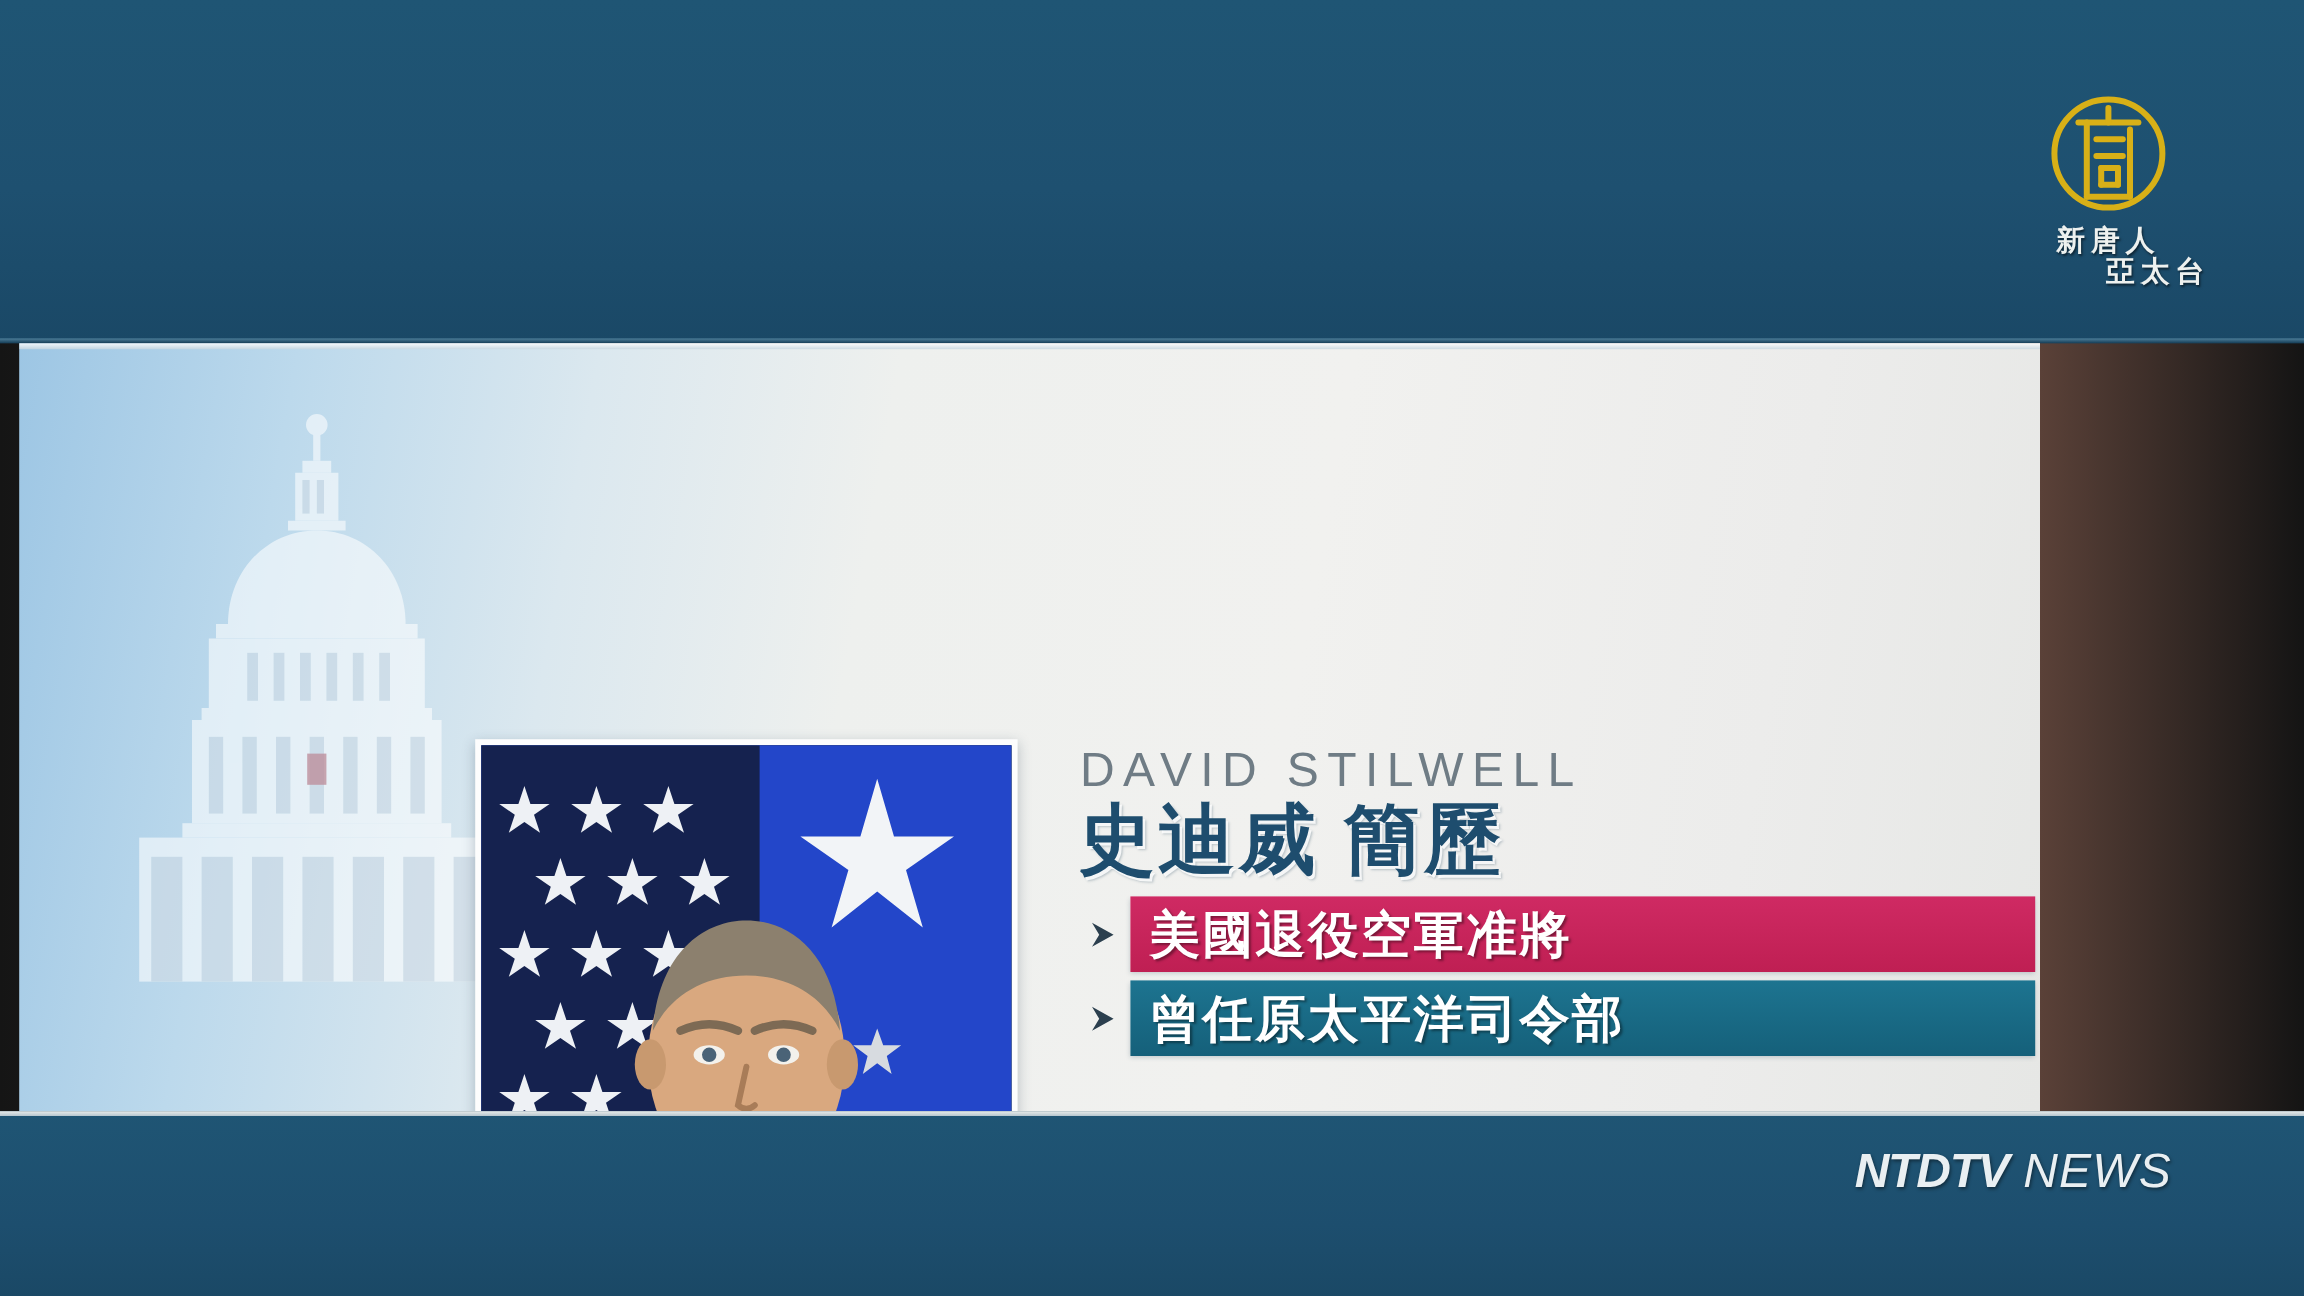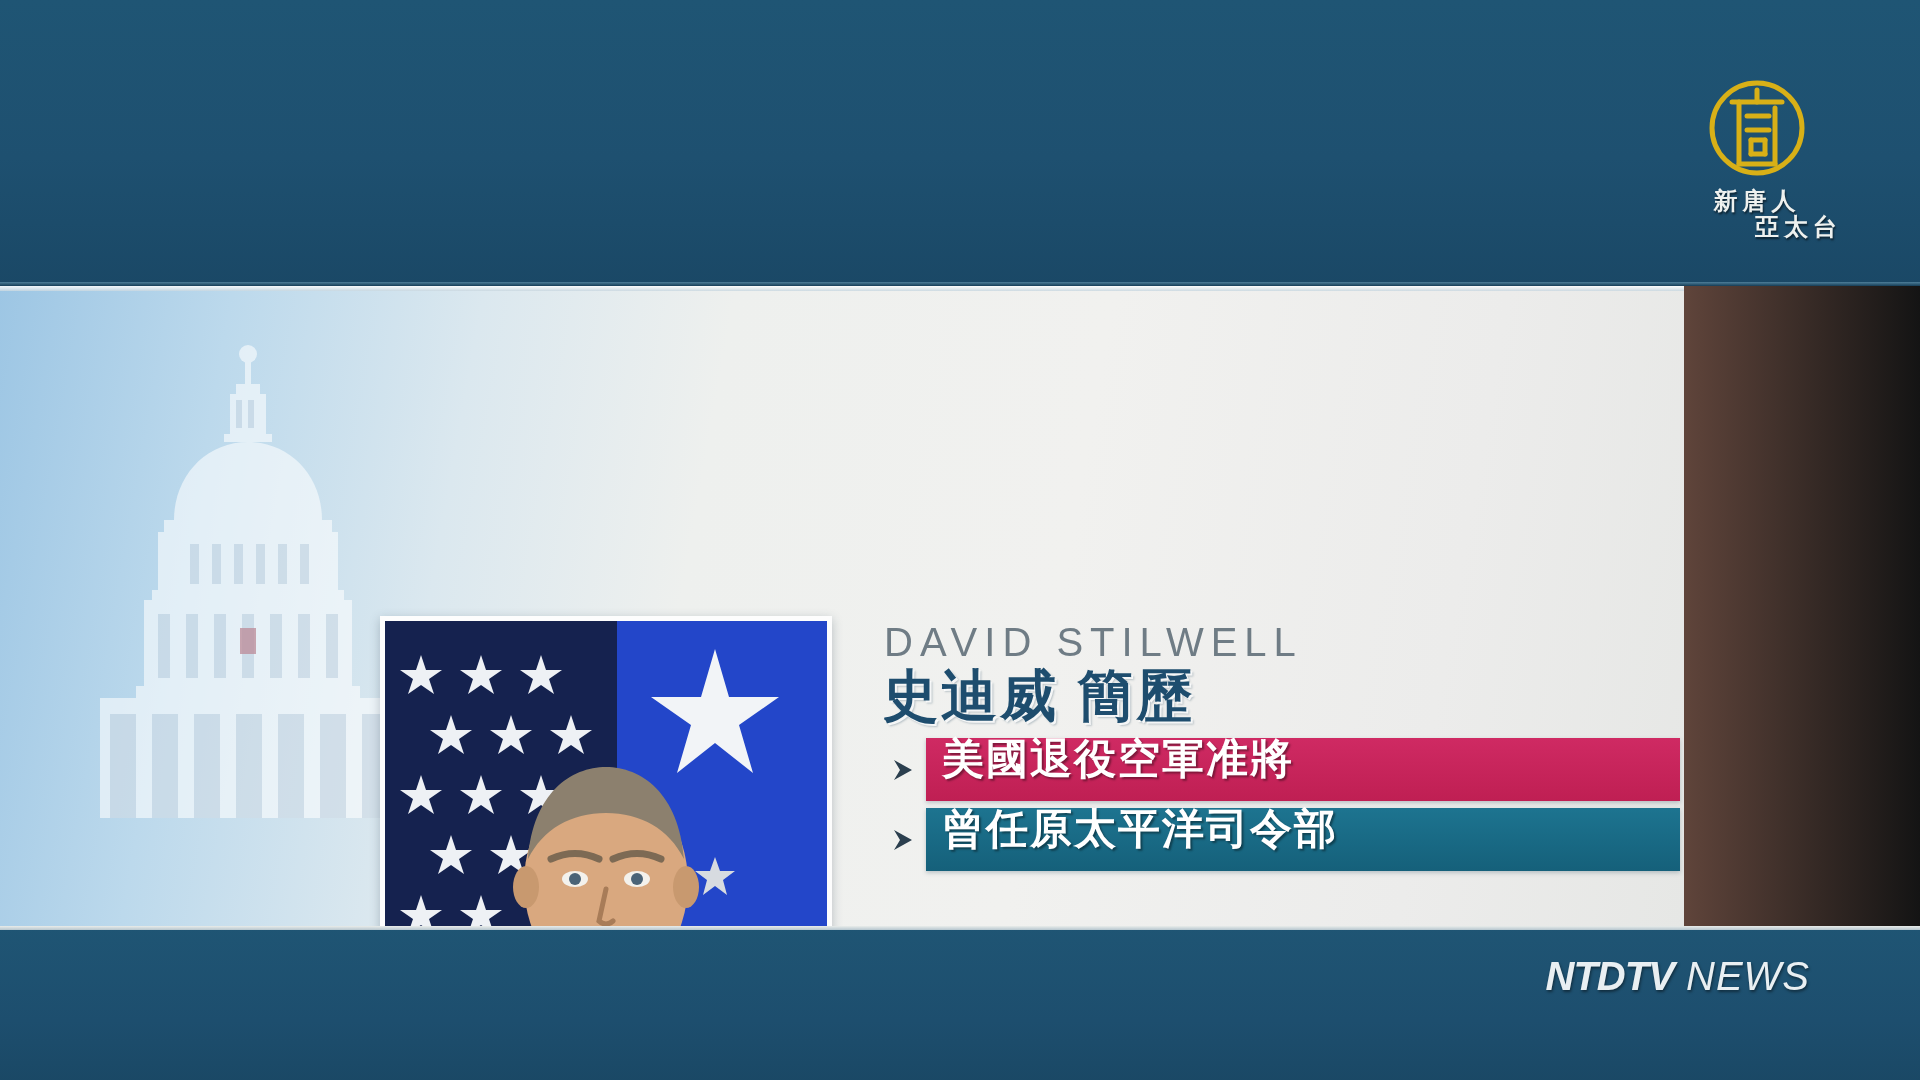--- a/index.html
+++ b/index.html
@@ -52,21 +52,21 @@
   .logo-mark svg { display:block; width:116px; height:116px; }
   .logo-line {
     color:#eef1ef; font-weight:bold; letter-spacing:5px;
     line-height:1.06; font-size:24px;
     text-shadow:1px 2px 2px rgba(0,0,0,.55);
   }
   .logo-line.l2 { margin-top:1px;text-align:right; }
 
   
   .main-panel {
-    position:absolute; left:0; top:286px; width:1684px; height:640px;
+    position:absolute; left:16px; top:286px; width:1684px; height:640px;
     background:
       linear-gradient(100deg,
         #9dc6e4 0%,
         #bcd9ec 13%,
         #dbe8ef 27%,
         #eef0ee 41%,
         #f1f1ef 62%,
         #ececeb 84%,
         #e6e7e5 100%);
     overflow:hidden;
@@ -94,39 +94,39 @@
 
   
   .info-col { position:absolute; left:880px; top:336px; width:800px; }
 
   .name-en {
     font-size:40px; letter-spacing:7px; font-weight:normal;
     color:#6f7c85; line-height:1; white-space:nowrap;
     margin-bottom:4px; padding-left:4px;
   }
   .name-cn {
-    font-size:56px; font-weight:bold; letter-spacing:3px;
+    font-size:64px; font-weight:bold; letter-spacing:3px;
     color:#1e4d6e; line-height:1.08; white-space:nowrap;
     text-shadow:2px 2px 0 rgba(255,255,255,.85), 3px 3px 2px rgba(60,90,110,.30);
     margin-bottom:12px; padding-left:2px;
   }
 
   .bullet-list { position:relative; }
   .bullet-row {
     position:relative; display:flex; align-items:center;
     height:63px; margin-bottom:7px;
   }
   .bullet-marker {
     flex:0 0 46px; height:100%;
     display:flex; align-items:center; justify-content:center;
   }
   .bullet-marker svg { display:block; }
   .bullet-bar {
     flex:1 1 auto; height:100%;
-    display:flex; align-items:flex-start;
+    display:flex; align-items:center;
     padding:0 16px;
     box-shadow:0 2px 4px rgba(40,70,90,.25);
   }
   .bullet-bar.accent { background:linear-gradient(180deg,#cf2a63,#bf1f53); }
   .bullet-bar.teal   { background:linear-gradient(180deg,#1d7490,#15607a); }
   .bullet-text {
     font-size:42px; font-weight:bold; letter-spacing:2px;
     color:#ffffff; line-height:1; white-space:nowrap;
     text-shadow:2px 2px 2px rgba(0,0,0,.38);
   }

